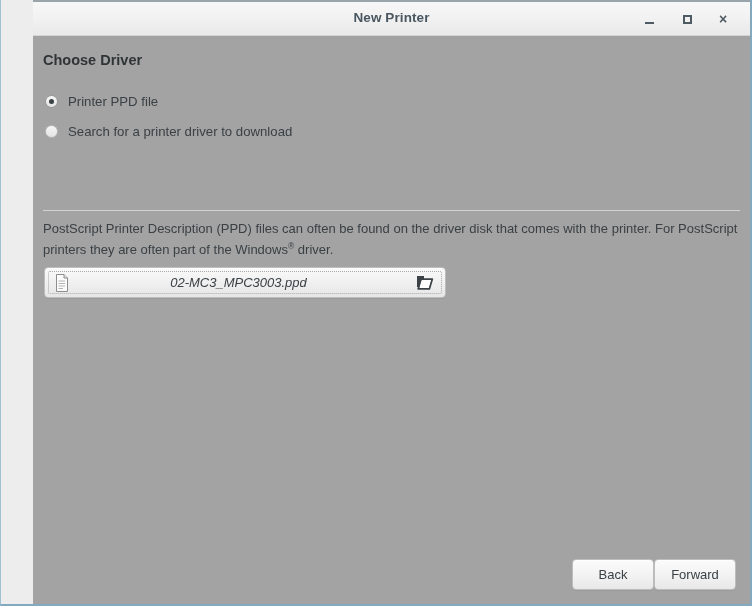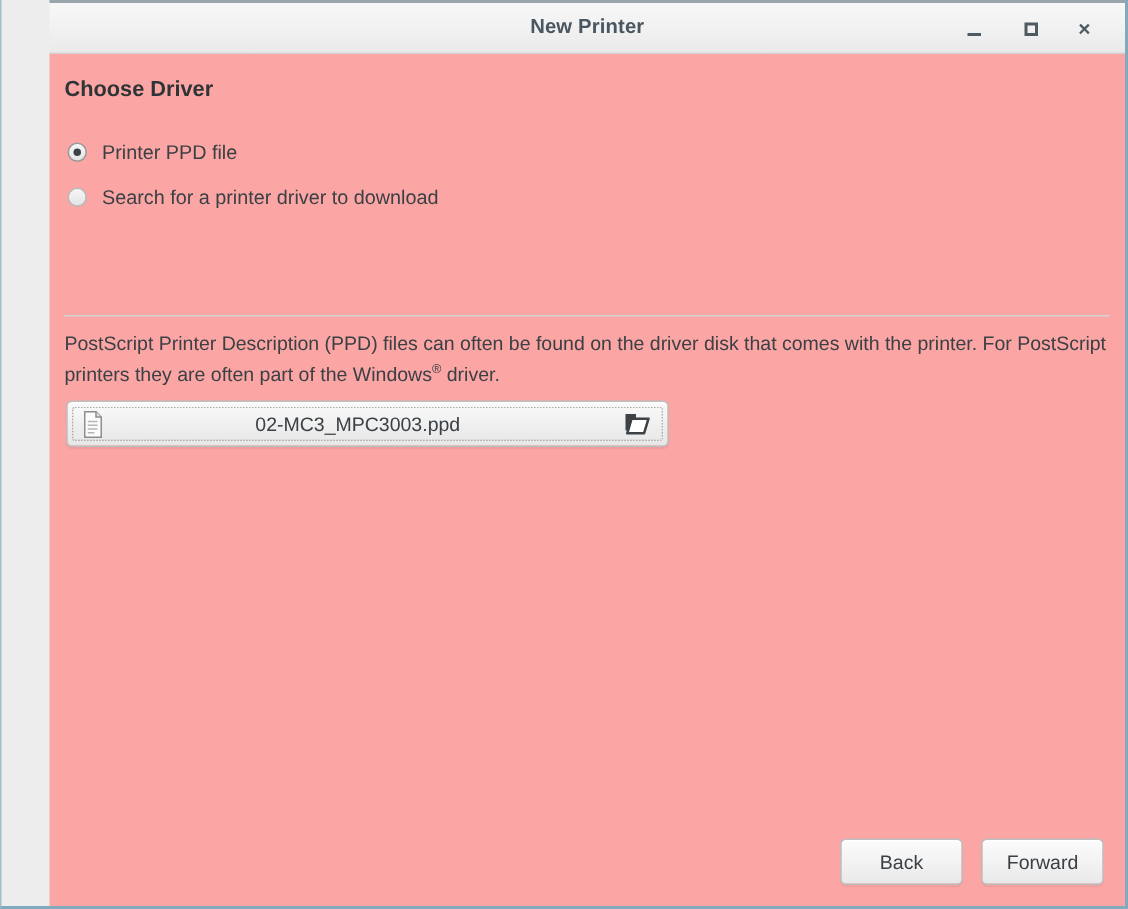--- a/index.html
+++ b/index.html
@@ -78,21 +78,21 @@
     font-size: 14px;
     font-weight: bold;
     line-height: 1;
     color: #4f5b63;
   }
 
   
   #content {
     position: relative;
     flex: 1 1 auto;
-    background: #fca5a5;
+    background: #a3a3a3;
   }
 
   #heading {
     position: absolute;
     left: 10px;
     top: 16px;
     font-size: 14.5px;
     font-weight: bold;
     color: #2f3436;
   }
@@ -189,35 +189,36 @@
     width: 14px;
     height: 18px;
     position: relative;
   }
   #file-name {
     flex: 1 1 auto;
     text-align: center;
     font-size: 13px;
     color: #3a4044;
     padding-right: 8px;
+    font-style: italic;
   }
   #file-open-icon {
     flex: 0 0 auto;
     margin-right: 11px;
     width: 18px;
     height: 18px;
   }
 
   
   #actions {
     position: absolute;
     right: 14px;
     bottom: 14px;
     display: flex;
-    gap: 12px;
+    gap: 0;
   }
   .abtn {
     width: 82px;
     height: 31px;
     box-sizing: border-box;
     border: 1px solid #bdbdbd;
     border-radius: 4px;
     background: linear-gradient(to bottom, #fbfbfb 0%, #f3f3f3 50%, #e8e8e8 100%);
     box-shadow: 0 1px 0 rgba(255,255,255,0.8) inset, 0 1px 1px rgba(0,0,0,0.05);
     font-size: 13px;

